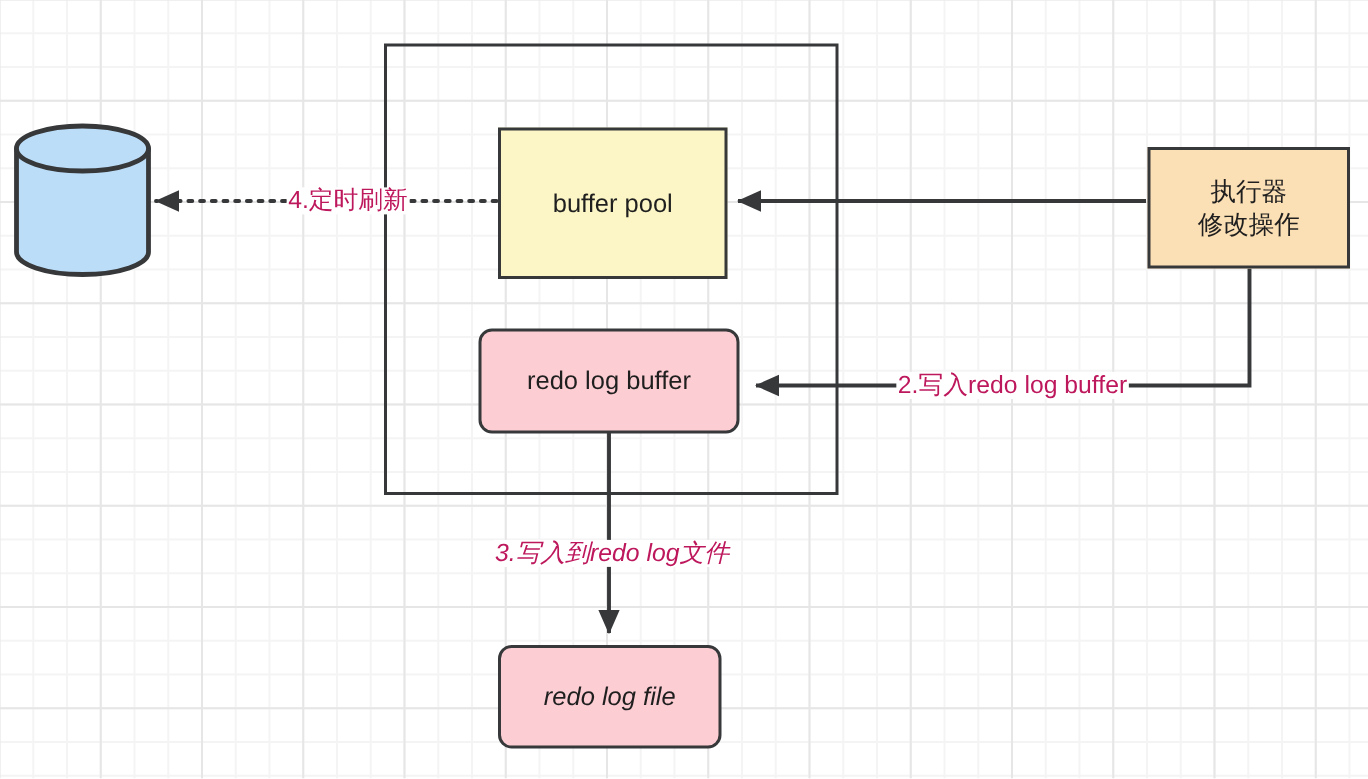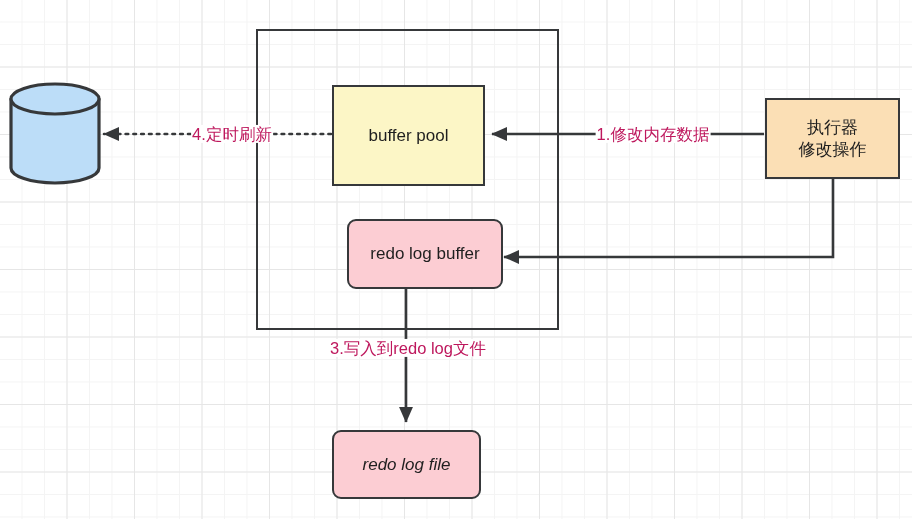--- a/index.html
+++ b/index.html
@@ -105,33 +105,33 @@
   </svg>
 
   <div class="node box-container" style="left:256px; top:29px; width:303px; height:301px;">
     <span></span>
   </div>
 
   <div class="node box-bufferpool" style="left:332px; top:85px; width:153px; height:101px;">
     <span>buffer pool</span>
   </div>
 
-  <div class="node box-redobuf" style="left:319px; top:219px; width:156px; height:70px;margin-left:28px;">
+  <div class="node box-redobuf" style="left:319px; top:219px; width:174px; height:70px;">
     <span>redo log buffer</span>
   </div>
 
   <div class="node box-redofile" style="left:332px; top:430px; width:149px; height:69px;font-style:italic;">
     <span>redo log file</span>
   </div>
 
   <div class="node box-executor" style="left:765px; top:98px; width:135px; height:81px;">
     <span>执行器
 修改操作</span>
   </div>
 
   <div class="edge-label" style="left:232px; top:134px;">4.定时刷新</div>
 
-  <div class="edge-label" style="left:653px; top:134px;">1.修改内存数据</div>
 
+  <div class="edge-label" style="left:675px; top:257px;">2.写入redo log buffer</div>
 
-  <div class="edge-label" style="left:408px; top:348px;">3.写入到redo log文件</div>
+  <div class="edge-label" style="left:408px; top:369px;font-style:italic;">3.写入到redo log文件</div>
 
 </div>
 
 </body></html>

